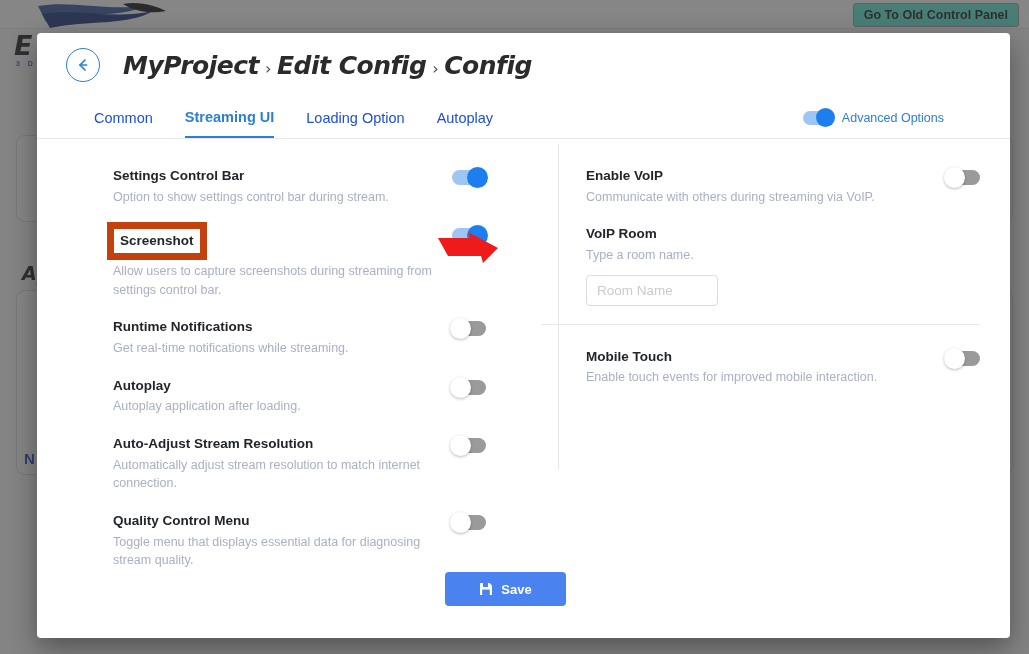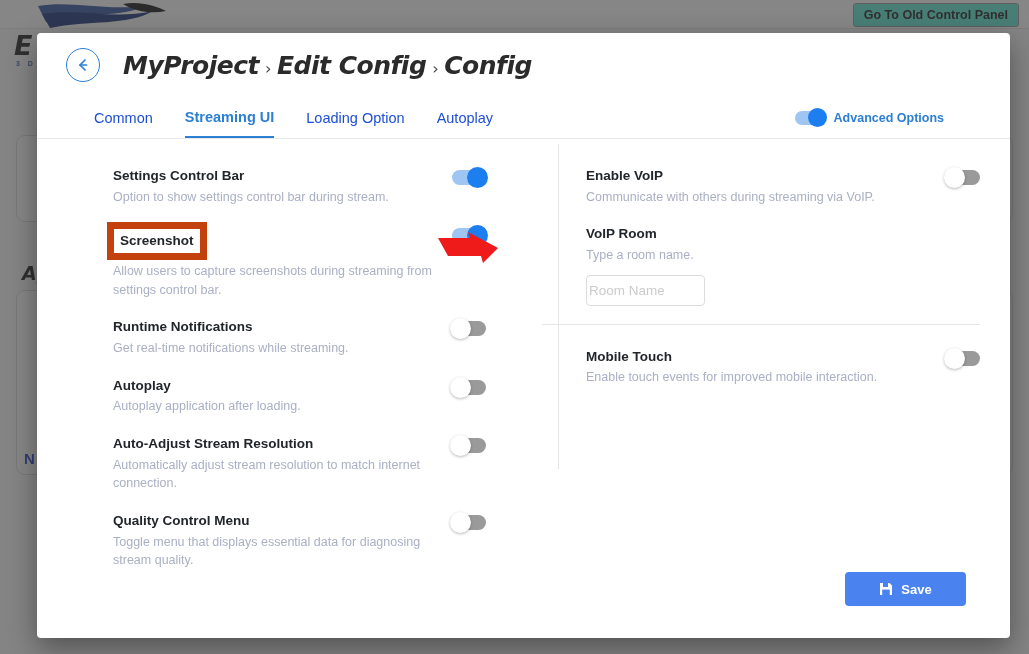--- a/index.html
+++ b/index.html
@@ -180,21 +180,21 @@
   .adv-wrap {
     position: absolute;
     right: 66px;
     display: flex;
     align-items: center;
     gap: 9px;
     cursor: pointer;
   }
   .adv-label {
     font-size: 12.5px;
-    font-weight: 700;
+    font-weight: 400;
     color: #2b7fd4;
     white-space: nowrap;
   }
 
   
   .toggle {
     position: relative;
     width: 34px; height: 15px;
     border-radius: 8px;
     flex: 0 0 auto;
@@ -268,42 +268,42 @@
     margin-top: -2px;
   }
 
   .hr-sep {
     height: 1px;
     background: #e6e6e6;
     margin: 10px 0 22px 0;
   }
 
   .room-input {
-    width: 119px;
+    width: 132px;
     height: 31px;
     border: 1px solid #dcdcdc;
     border-radius: 4px;
     background: #fff;
     font-size: 13.5px;
     color: #3a3a3a;
-    padding: 0 2px;
+    padding: 0 10px;
     margin-top: 10px;
     font-family: "Liberation Sans", sans-serif;
     outline: none;
   }
   .room-input::placeholder { color: #cbcbcb; }
 
   
   .modal-footer {
     position: absolute;
     left: 0; right: 0; bottom: 0;
     height: 77px;
     display: flex;
     align-items: flex-start;
-    justify-content: flex-end;
+    justify-content: center;
     padding: 11px 44px 0 8px;
   }
   .save-btn {
     display: flex;
     align-items: center;
     justify-content: center;
     gap: 8px;
     width: 121px; height: 34px;
     background: #4a83ef;
     border: none;

